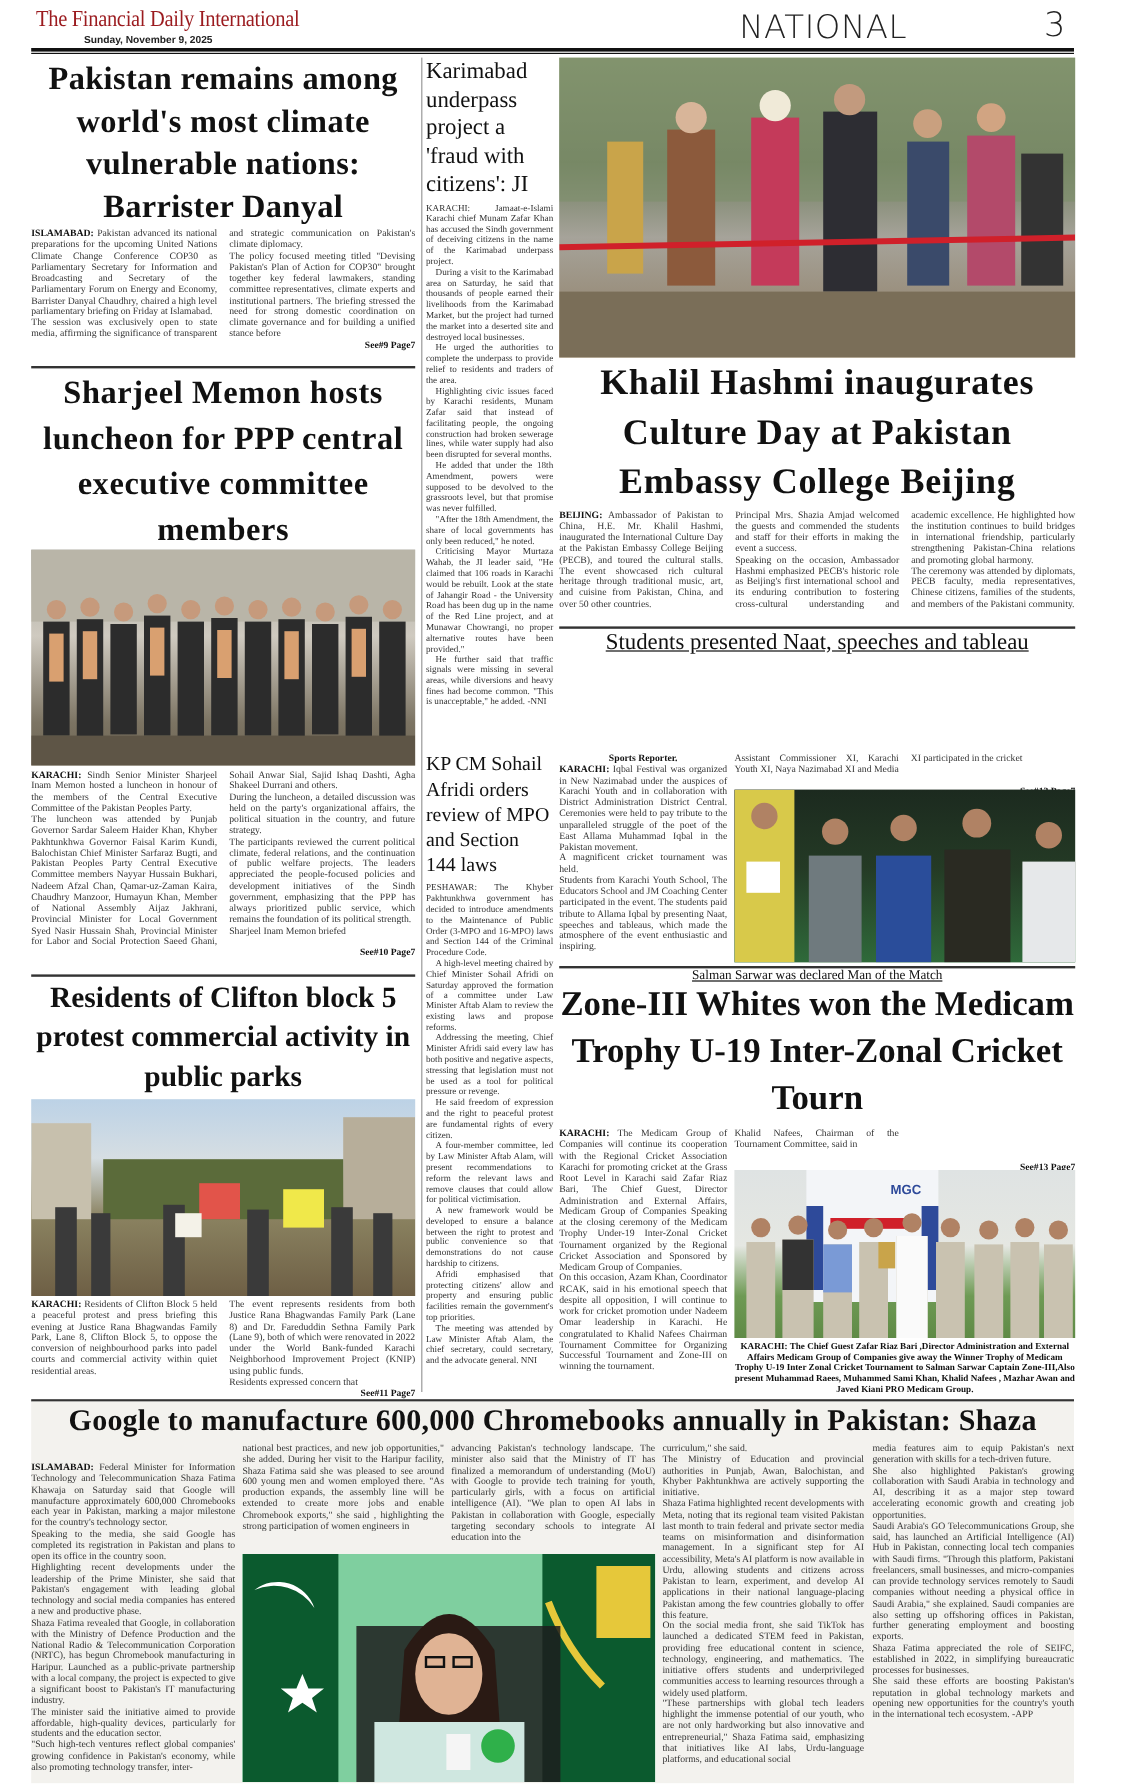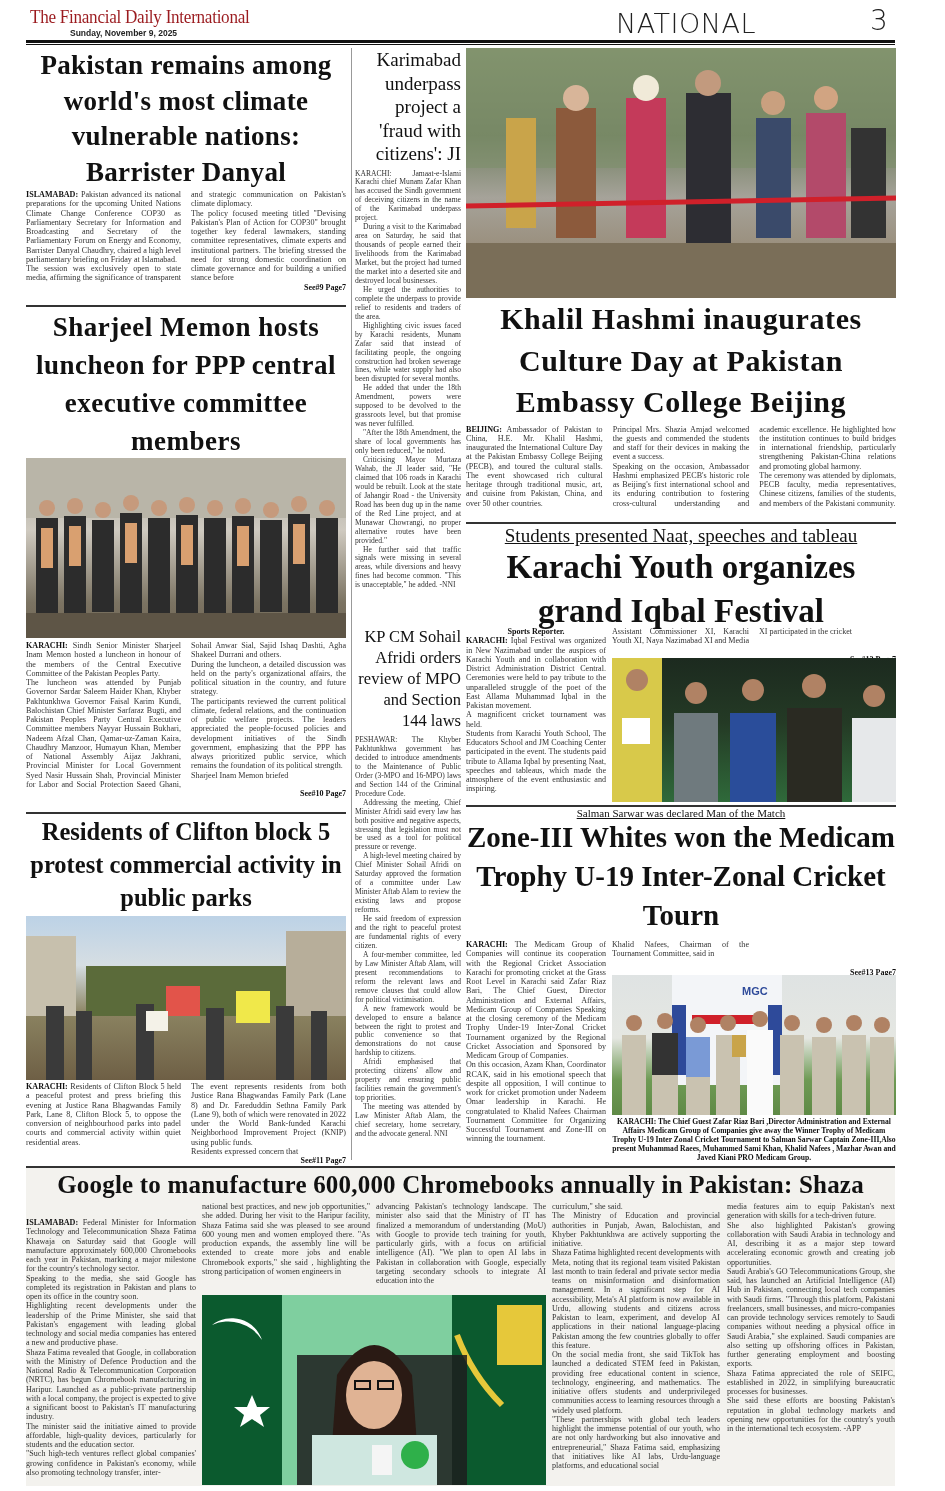--- a/index.html
+++ b/index.html
@@ -5,21 +5,21 @@
 *{box-sizing:border-box;margin:0;padding:0}
 body{width:945px;height:1491px;background:#fff;font-family:"Liberation Serif",serif;color:#222;position:relative;overflow:hidden}
 .abs{position:absolute}
 .masthead-title{left:30px;top:6px;font-size:19px;color:#9b1b1f;font-family:"Liberation Serif",serif;transform:scaleX(0.9);transform-origin:left;letter-spacing:-0.3px}
 .masthead-date{left:70px;top:28px;font-size:8.5px;font-weight:bold;font-family:"Liberation Sans",sans-serif}
 .section-title{left:616px;top:8px;font-size:27px;font-family:"DejaVu Sans",sans-serif;letter-spacing:0.5px;font-weight:300}
 .page-num{left:870px;top:4px;font-size:28px;font-family:"DejaVu Sans",sans-serif;font-weight:300}
 .rule-top{left:26px;top:40px;width:869px;height:3px;background:#111}
 .rule-top2{left:26px;top:44px;width:869px;height:1px;background:#111}
 .hl{font-weight:bold;text-align:center;color:#111;font-family:"Liberation Serif",serif;line-height:1.23}
-.hl-light{text-align:right;color:#111;font-family:"Liberation Serif",serif;line-height:1.2}
+.hl-light{text-align:left;color:#111;font-family:"Liberation Serif",serif;line-height:1.2}
 .body{font-size:8.1px;line-height:9.25px;text-align:justify;color:#333}
 .body p{margin:0}
 .body b{color:#111}
 .cols2{column-count:2;column-gap:10px}
 .cols3{column-count:3;column-gap:10px}
 .see{font-weight:bold;font-size:8px;text-align:right;color:#111}
 .photo{overflow:hidden}
 .hr{height:2px;background:#333}
 .kicker{text-decoration:underline;text-align:center;font-size:19px;color:#111}
 .caption{font-size:7.6px;font-weight:bold;text-align:center;line-height:9px;color:#111}
@@ -57,27 +57,27 @@
     <p style="text-indent:8px">"After the 18th Amendment, the share of local governments has only been reduced," he noted.</p>
     <p style="text-indent:8px">Criticising Mayor Murtaza Wahab, the JI leader said, "He claimed that 106 roads in Karachi would be rebuilt. Look at the state of Jahangir Road - the University Road has been dug up in the name of the Red Line project, and at Munawar Chowrangi, no proper alternative routes have been provided."</p>
     <p style="text-indent:8px">He further said that traffic signals were missing in several areas, while diversions and heavy fines had become common. "This is unacceptable," he added. -NNI</p>
   </div>
 </div>
 
 <div class="abs" style="left:355px;top:626px;width:106px;">
   <div class="hl-light" style="font-size:16.5px;line-height:21px">KP CM Sohail Afridi orders review of MPO and Section 144 laws</div>
   <div class="body" style="margin-top:5px;font-size:7.6px;line-height:8.95px">
     <p>PESHAWAR: The Khyber Pakhtunkhwa government has decided to introduce amendments to the Maintenance of Public Order (3-MPO and 16-MPO) laws and Section 144 of the Criminal Procedure Code.</p>
+    <p style="text-indent:8px">A high-level meeting chaired by Chief Minister Sohail Afridi on Saturday approved the formation of a committee under Law Minister Aftab Alam to review the existing laws and propose reforms.</p>
     <p style="text-indent:8px">Addressing the meeting, Chief Minister Afridi said every law has both positive and negative aspects, stressing that legislation must not be used as a tool for political pressure or revenge.</p>
-    <p style="text-indent:8px">A high-level meeting chaired by Chief Minister Sohail Afridi on Saturday approved the formation of a committee under Law Minister Aftab Alam to review the existing laws and propose reforms.</p>
     <p style="text-indent:8px">He said freedom of expression and the right to peaceful protest are fundamental rights of every citizen.</p>
     <p style="text-indent:8px">A four-member committee, led by Law Minister Aftab Alam, will present recommendations to reform the relevant laws and remove clauses that could allow for political victimisation.</p>
     <p style="text-indent:8px">A new framework would be developed to ensure a balance between the right to protest and public convenience so that demonstrations do not cause hardship to citizens.</p>
     <p style="text-indent:8px">Afridi emphasised that protecting citizens' allow and property and ensuring public facilities remain the government's top priorities.</p>
-    <p style="text-indent:8px">The meeting was attended by Law Minister Aftab Alam, the chief secretary, home secretary, and the advocate general. NNI</p>
+    <p style="text-indent:8px">The meeting was attended by Law Minister Aftab Alam, the chief secretary, could secretary, and the advocate general. NNI</p>
   </div>
 </div>
 
 <div class="abs photo" style="left:466px;top:48px;width:430px;height:250px;background:linear-gradient(180deg,#8a9a72 0%,#6f7e5e 35%,#a6a39a 60%,#8d7a5f 100%);">
   <svg width="430" height="250">
     <rect x="0" y="0" width="430" height="120" fill="#7d8f6a" opacity="0.6"></rect>
     <rect x="40" y="70" width="30" height="110" fill="#c9a44a"></rect>
     <rect x="90" y="60" width="40" height="130" fill="#8c5a3c"></rect>
     <rect x="160" y="50" width="40" height="140" fill="#c43a5a"></rect>
     <rect x="220" y="45" width="45" height="150" fill="#2d2d33"></rect>
@@ -91,21 +91,21 @@
     <circle cx="360" cy="50" r="12" fill="#d1a482"></circle>
     <line x1="0" y1="158" x2="430" y2="150" stroke="#d0202a" stroke-width="5"></line>
     <rect x="0" y="195" width="430" height="55" fill="#7a6e58"></rect>
   </svg>
 </div>
 
 <div class="abs" style="left:466px;top:298px;width:430px;">
   <div class="hl" style="font-size:30px;line-height:41.5px;letter-spacing:0.6px">Khalil Hashmi inaugurates Culture Day at Pakistan Embassy College Beijing</div>
   <div class="body cols3" style="margin-top:2px">
     <p><b>BEIJING:</b> <span>Ambassador of Pakistan to China, H.E. Mr. Khalil Hashmi, inaugurated the International Culture Day at the Pakistan Embassy College Beijing (PECB), and toured the cultural stalls. The event showcased rich cultural heritage through traditional music, art, and cuisine from Pakistan, China, and over 50 other countries.</span></p>
-    <p>Principal Mrs. Shazia Amjad welcomed the guests and commended the students and staff for their devices in making the event a success.</p>
+    <p>Principal Mrs. Shazia Amjad welcomed the guests and commended the students and staff for their efforts in making the event a success.</p>
     <p>Speaking on the occasion, Ambassador Hashmi emphasized PECB's historic role as Beijing's first international school and its enduring contribution to fostering cross-cultural understanding and academic excellence. He highlighted how the institution continues to build bridges in international friendship, particularly strengthening Pakistan-China relations and promoting global harmony.</p>
     <p>The ceremony was attended by diplomats, PECB faculty, media representatives, Chinese citizens, families of the students, and members of the Pakistani community.</p>
   </div>
 </div>
 
 <div class="abs hr" style="left:26px;top:305px;width:320px;"></div>
 <div class="abs" style="left:26px;top:308px;width:320px;">
   <div class="hl" style="font-size:27px;line-height:38px;letter-spacing:0.5px">Sharjeel Memon hosts luncheon for PPP central executive committee members</div>
 </div>
 <div class="abs photo" style="left:26px;top:458px;width:320px;height:180px;background:linear-gradient(180deg,#a7a59b 0%,#cfcac0 40%,#7c7463 80%,#6d6352 100%);">
@@ -155,21 +155,20 @@
     <p>During the luncheon, a detailed discussion was held on the party's organizational affairs, the political situation in the country, and future strategy.</p>
     <p>The participants reviewed the current political climate, federal relations, and the continuation of public welfare projects. The leaders appreciated the people-focused policies and development initiatives of the Sindh government, emphasizing that the PPP has always prioritized public service, which remains the foundation of its political strength.</p>
     <p>Sharjeel Inam Memon briefed</p>
   </div>
   <div class="see">See#10 Page7</div>
 </div>
 
 <div class="abs hr" style="left:466px;top:522px;width:430px;"></div>
 <div class="abs" style="left:466px;top:525px;width:430px;">
   <div class="kicker">Students presented Naat, speeches and tableau</div>
-  <div class="hl" style="font-size:33px;line-height:44px;margin-top:-2px">Karachi Youth organizes grand Iqbal Festival</div>
 </div>
 <div class="abs" style="left:466px;top:627px;width:140px;">
   <div class="body">
     <div style="text-align:center;font-weight:bold;color:#111">Sports Reporter.</div>
     <p><b>KARACHI:</b> <span>Iqbal Festival was organized in New Nazimabad under the auspices of Karachi Youth and in collaboration with District Administration District Central. Ceremonies were held to pay tribute to the unparalleled struggle of the poet of the East Allama Muhammad Iqbal in the Pakistan movement.</span></p>
     <p>A magnificent cricket tournament was held.</p>
     <p>Students from Karachi Youth School, The Educators School and JM Coaching Center participated in the event. The students paid tribute to Allama Iqbal by presenting Naat, speeches and tableaus, which made the atmosphere of the event enthusiastic and inspiring.</p>
   </div>
 </div>
 <div class="abs" style="left:612px;top:627px;width:284px;">

